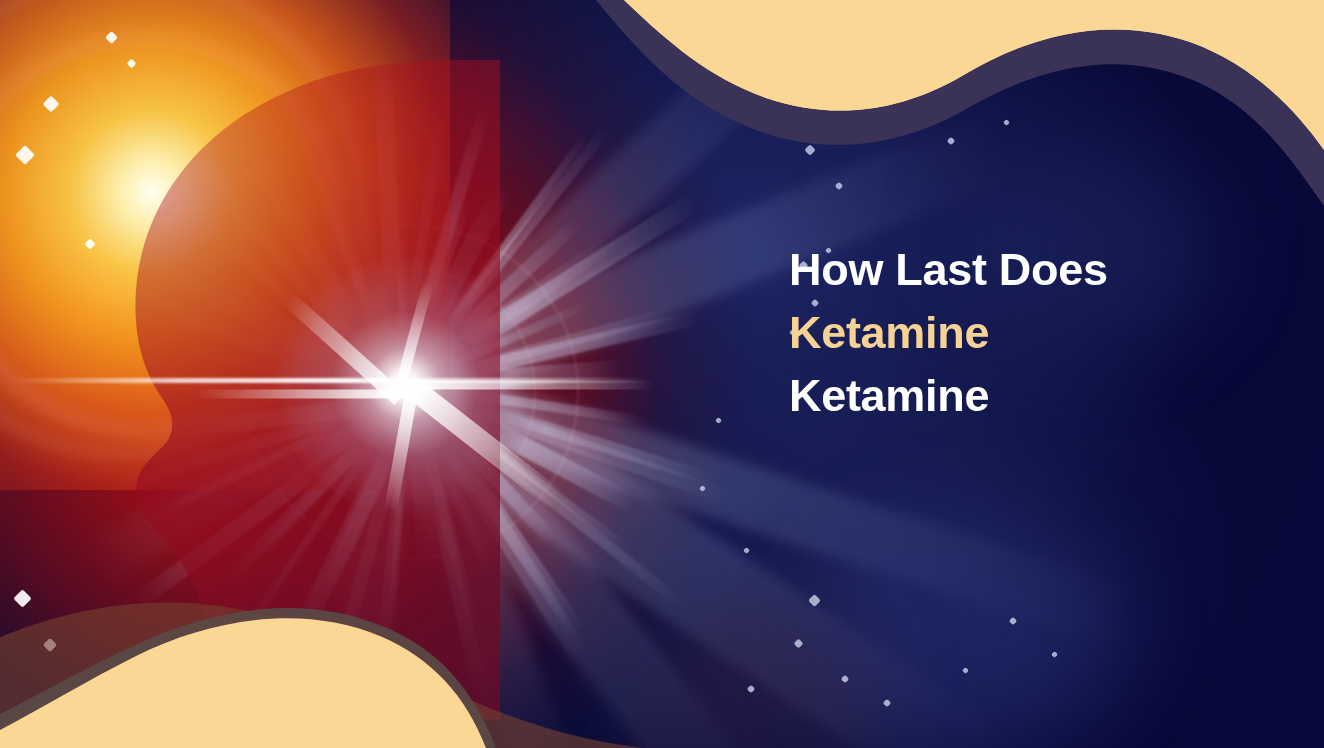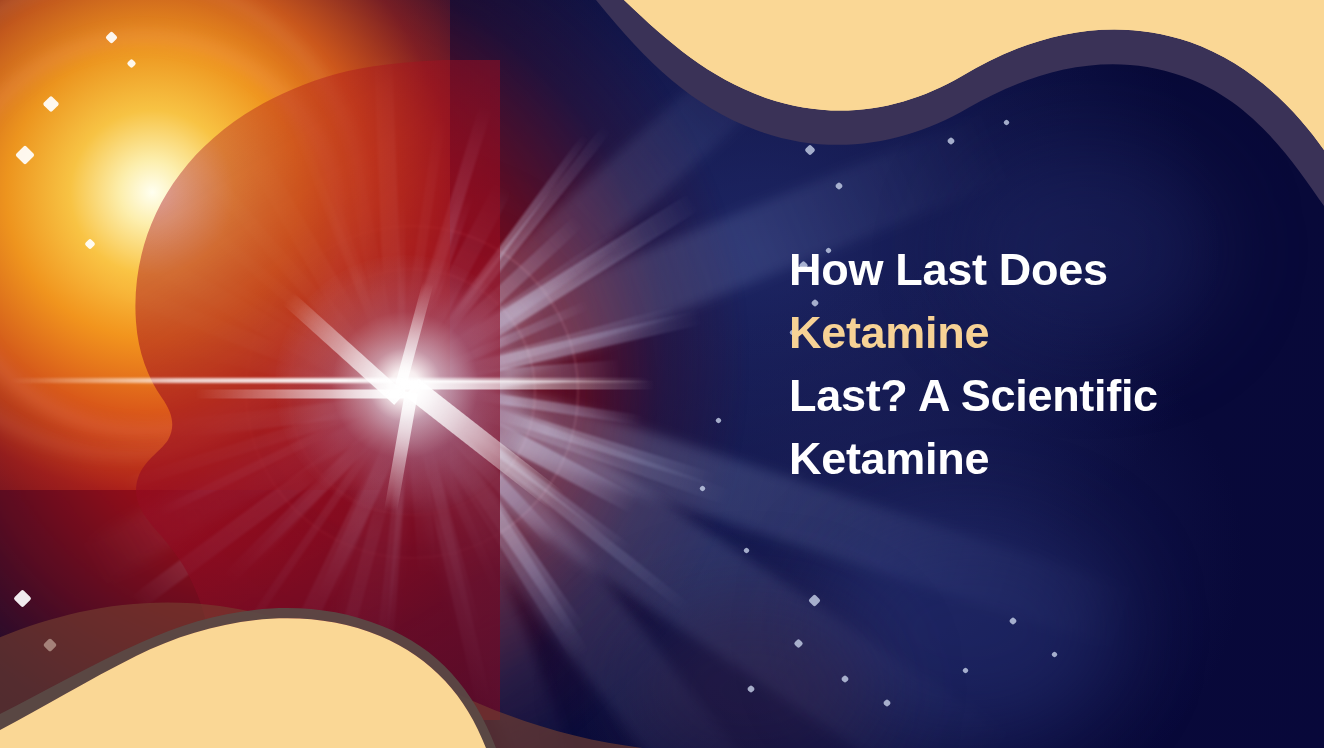--- a/index.html
+++ b/index.html
@@ -456,17 +456,16 @@
     <path d="M0,730
              C42,708 88,680 136,656
              C212,618 304,604 380,636
              C432,658 466,696 486,748
              L0,748 Z" fill="#FAD795"></path>
   </svg>
 
   <div class="title-block">
     <div class="title-line">How Last Does</div>
     <div class="title-line accent">Ketamine</div>
-    <div class="title-line">Last? A Scientific</div>
     <div class="title-line">Ketamine</div>
   </div>
 
 </div>
 
 </body></html>

